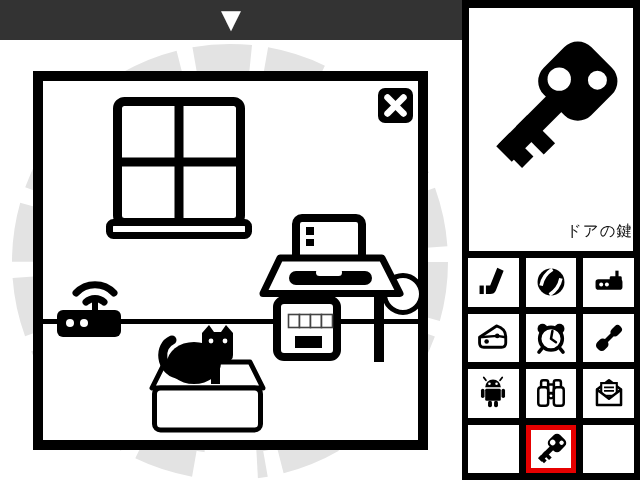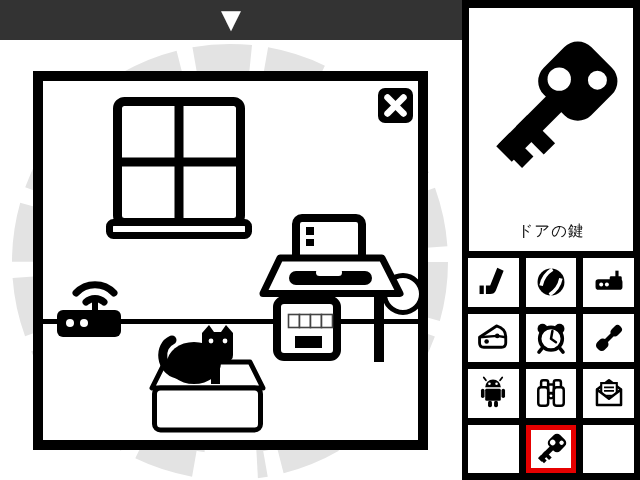--- a/index.html
+++ b/index.html
@@ -20,21 +20,21 @@
     background:#fff;border:10px solid #000;box-sizing:border-box;z-index:1;
   }
   .scene{position:absolute;left:0;top:0;z-index:2;}
   
   .panel{position:absolute;left:462px;top:0;width:178px;height:480px;background:#000;}
   .item-display{
     position:absolute;left:7px;top:8px;width:164px;height:243px;background:#fff;
   }
   .big-key{position:absolute;left:10px;top:26px;width:146px;height:146px;}
   .item-label{
-    position:absolute;left:0;bottom:9px;width:100%;text-align:center;
+    position:absolute;left:0;bottom:9px;width:100%;text-align:right;
     font-size:15.5px;color:#111;letter-spacing:1px;
   }
   .inv-grid{
     position:absolute;left:6px;top:258px;width:166px;height:215px;
     display:grid;grid-template-columns:repeat(3,1fr);grid-template-rows:repeat(4,1fr);gap:7px;
   }
   .cell{
     background:#fff;display:flex;align-items:center;justify-content:center;box-sizing:border-box;
   }
   .cell svg{width:34px;height:34px;display:block;}

